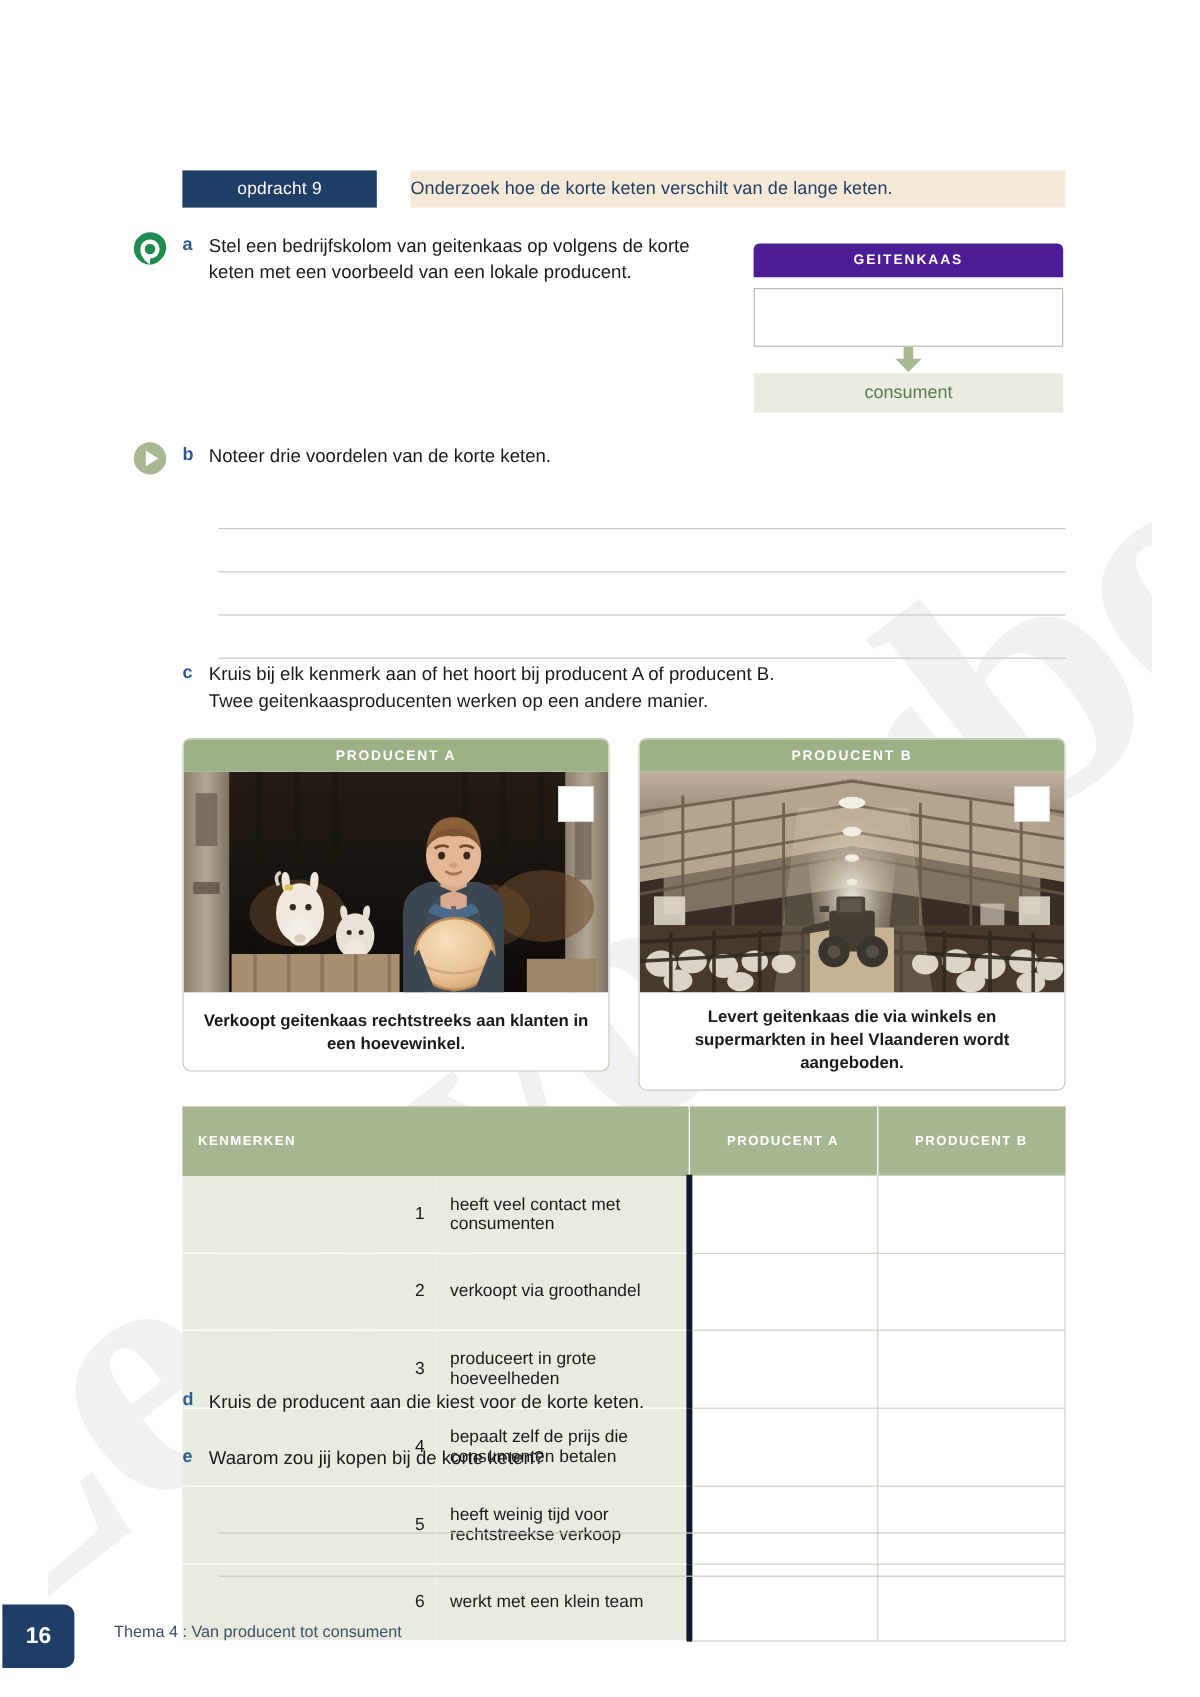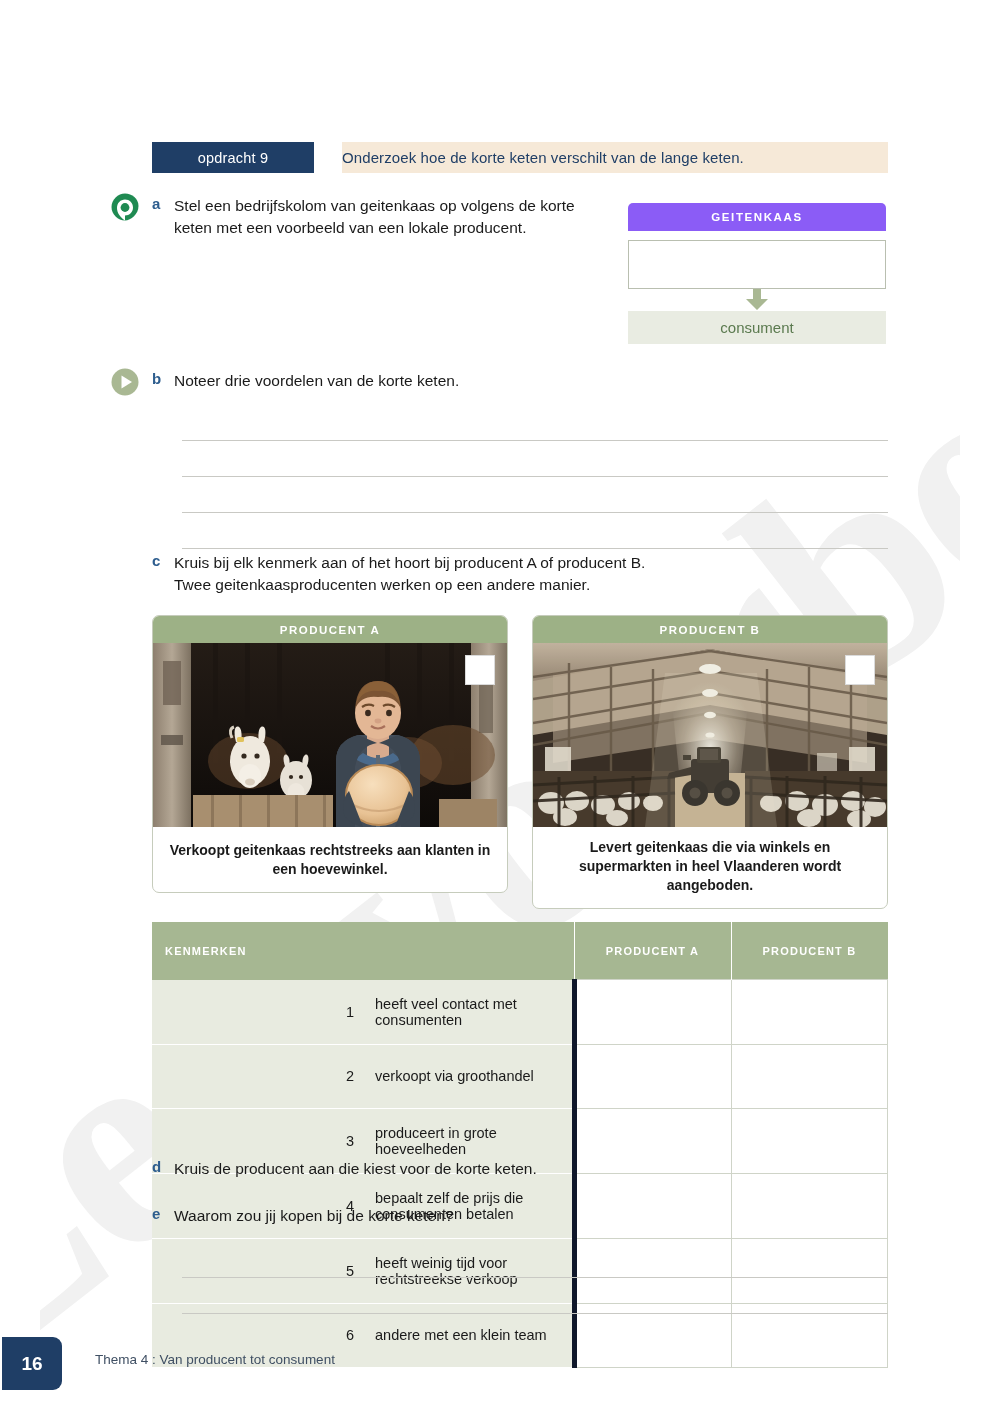--- a/index.html
+++ b/index.html
@@ -115,21 +115,21 @@
 
   
   .chain {
     position: absolute;
     left: 628px;
     top: 203px;
     width: 258px;
   }
   .chain-head {
     height: 28px;
-    background: #8b5cf6;
+    background: #4c1d95;
     border-radius: 5px 5px 0 0;
     color: #ffffff;
     font-size: 11.5px;
     font-weight: 700;
     letter-spacing: 1.6px;
     display: flex;
     align-items: center;
     justify-content: center;
   }
   .chain-blank {
@@ -607,21 +607,21 @@
         <td class="c-box"></td>
       </tr>
       <tr>
         <td class="c-num">5</td>
         <td class="c-label">heeft weinig tijd voor rechtstreekse verkoop</td>
         <td class="c-box"></td>
         <td class="c-box"></td>
       </tr>
       <tr>
         <td class="c-num">6</td>
-        <td class="c-label">andere met een klein team</td>
+        <td class="c-label">werkt met een klein team</td>
         <td class="c-box"></td>
         <td class="c-box"></td>
       </tr>
     </tbody>
   </table>
 
   <div class="q" id="qd">
     <div class="q-letter">d</div>
     <div class="q-text">Kruis de producent aan die kiest voor de korte keten.</div>
   </div>

